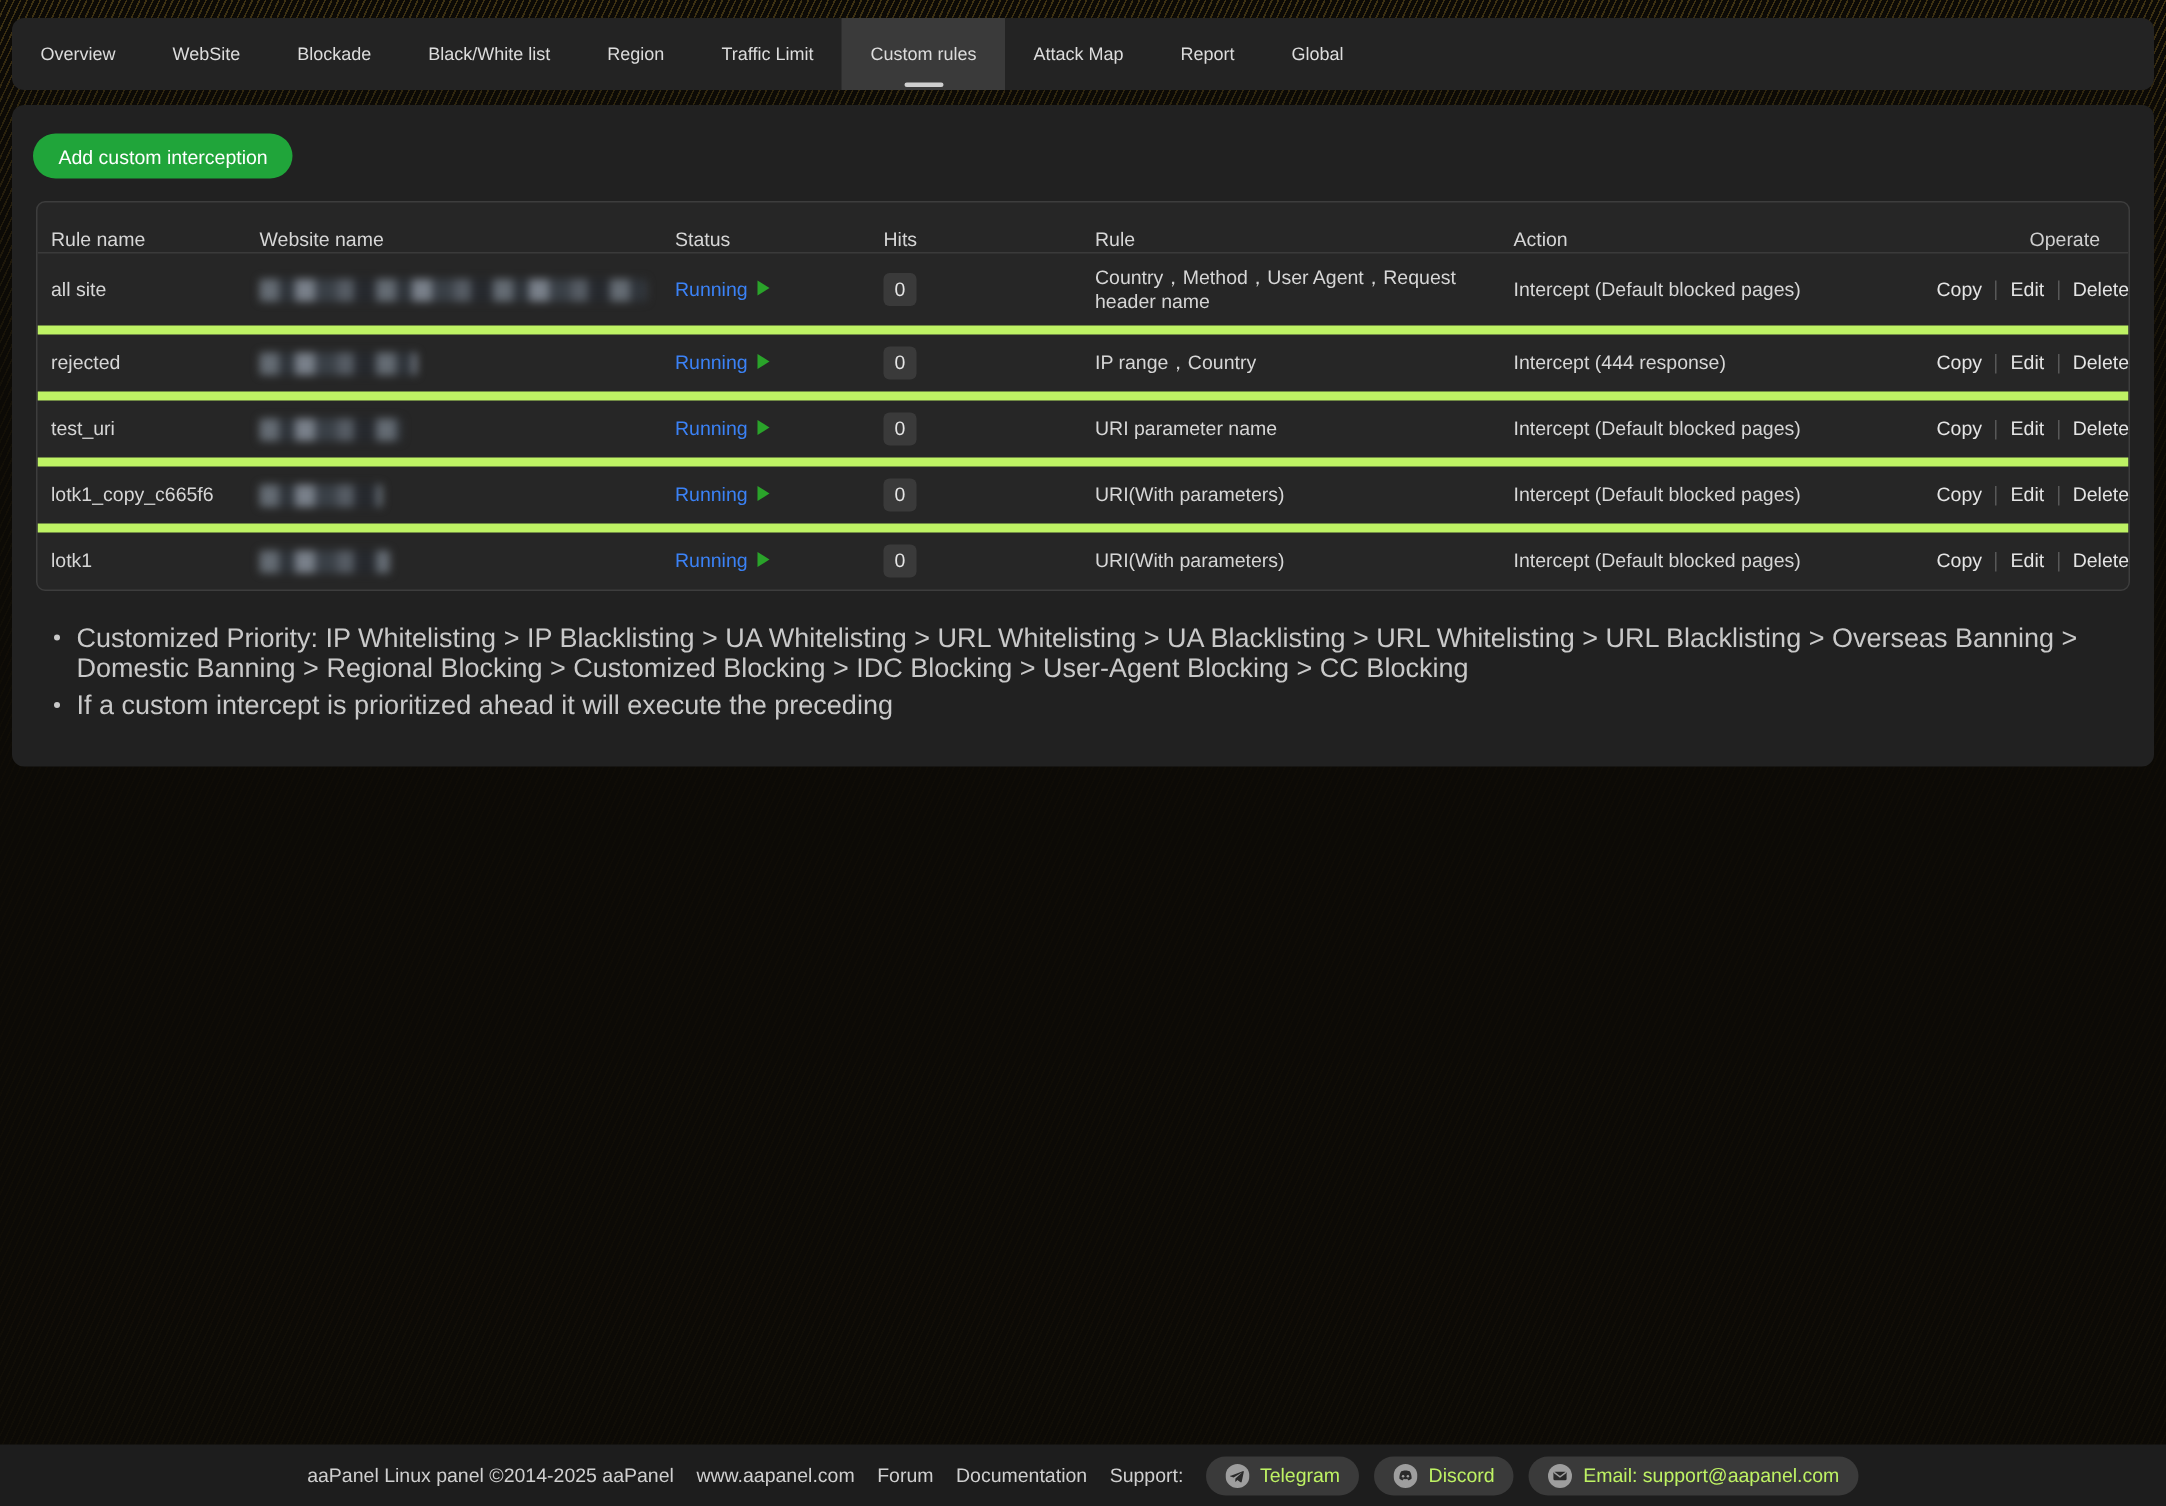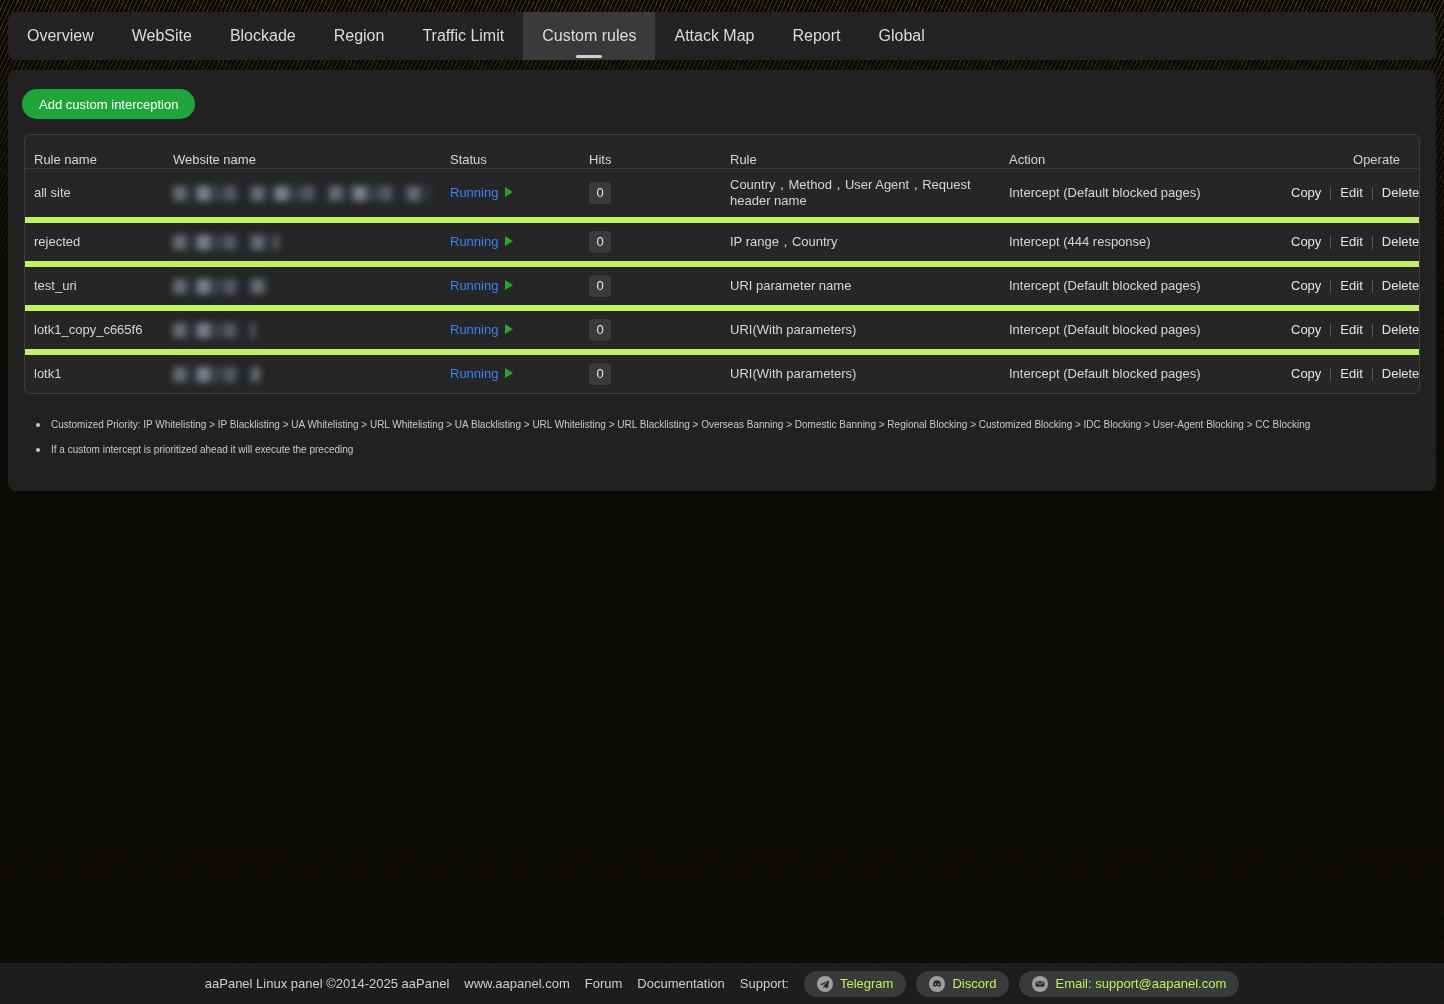--- a/index.html
+++ b/index.html
@@ -21,21 +21,21 @@
   .page { position:relative; z-index:1; min-height:1004px; display:flex; flex-direction:column; }
 
   
   .navbar {
     margin: 12px 8px 0; height: 48px; background:#232323;
     border-radius: 8px; display:flex; align-items:stretch; overflow:hidden;
   }
   .navbar ul { list-style:none; display:flex; align-items:stretch; }
   .tab {
     position:relative; display:flex; align-items:center;
-    padding: 0 19px; font-size:16px; color:#dcdcdc; cursor:pointer;
+    padding: 0 19px; font-size:12px; color:#dcdcdc; cursor:pointer;
     white-space:nowrap;
   }
   .tab.active { background:#3a3a3a; }
   .tab .underline {
     position:absolute; left:50%; bottom:2px; transform:translateX(-50%);
     width:26px; height:3px; border-radius:2px; background:#cfcfcf;
   }
 
   
   .panel {
@@ -77,21 +77,21 @@
   .blur-bar {
     display:inline-block; height:15px; border-radius:2px; vertical-align:middle;
     background: repeating-linear-gradient(90deg,
       #646b73 0 13px, #2f343a 13px 24px, #79808a 24px 37px,
       #3a4047 37px 52px, #555b63 52px 63px, #26292e 63px 78px);
     filter: blur(3px);
   }
   .notes { margin: 21px 0 0 12px; list-style:none; max-width:1352px; }
   .notes li {
     position:relative; padding-left:17px; color:#c9c9c9;
-    font-size:10px; line-height:20px; margin-bottom:5px;
+    font-size:18px; line-height:20px; margin-bottom:5px;
   }
   .notes li::before {
     content:""; position:absolute; left:2px; top:8px;
     width:4px; height:4px; border-radius:50%; background:#c9c9c9;
   }
 
   
   .footer {
     margin-top:auto; height:41px; background:#1d1d1d;
     display:flex; align-items:center; justify-content:center;
@@ -114,20 +114,23 @@
   <nav class="navbar">
     <ul id="tabs">
         <li class="tab">
           <span>Overview</span>
         </li>
         <li class="tab">
           <span>WebSite</span>
         </li>
         <li class="tab">
           <span>Blockade</span>
+        </li>
+        <li class="tab">
+          <span>Black/White list</span>
         </li>
         <li class="tab">
           <span>Region</span>
         </li>
         <li class="tab">
           <span>Traffic Limit</span>
         </li>
         <li class="tab active">
           <span>Custom rules</span>
           <span class="underline"></span>

